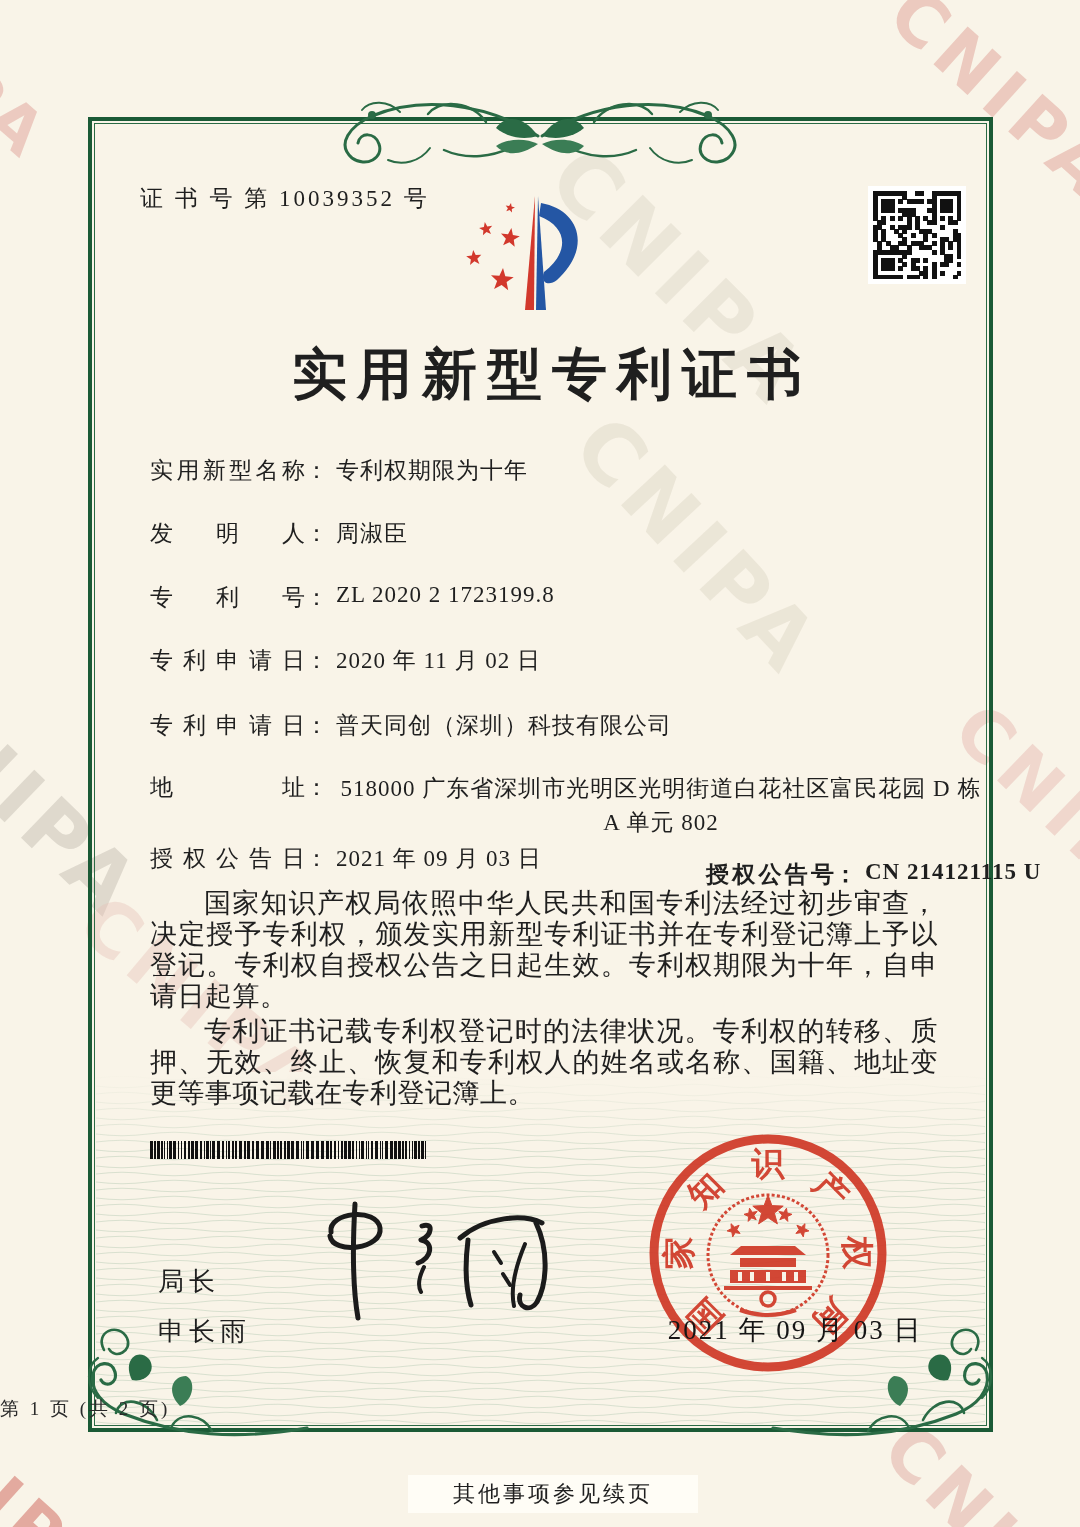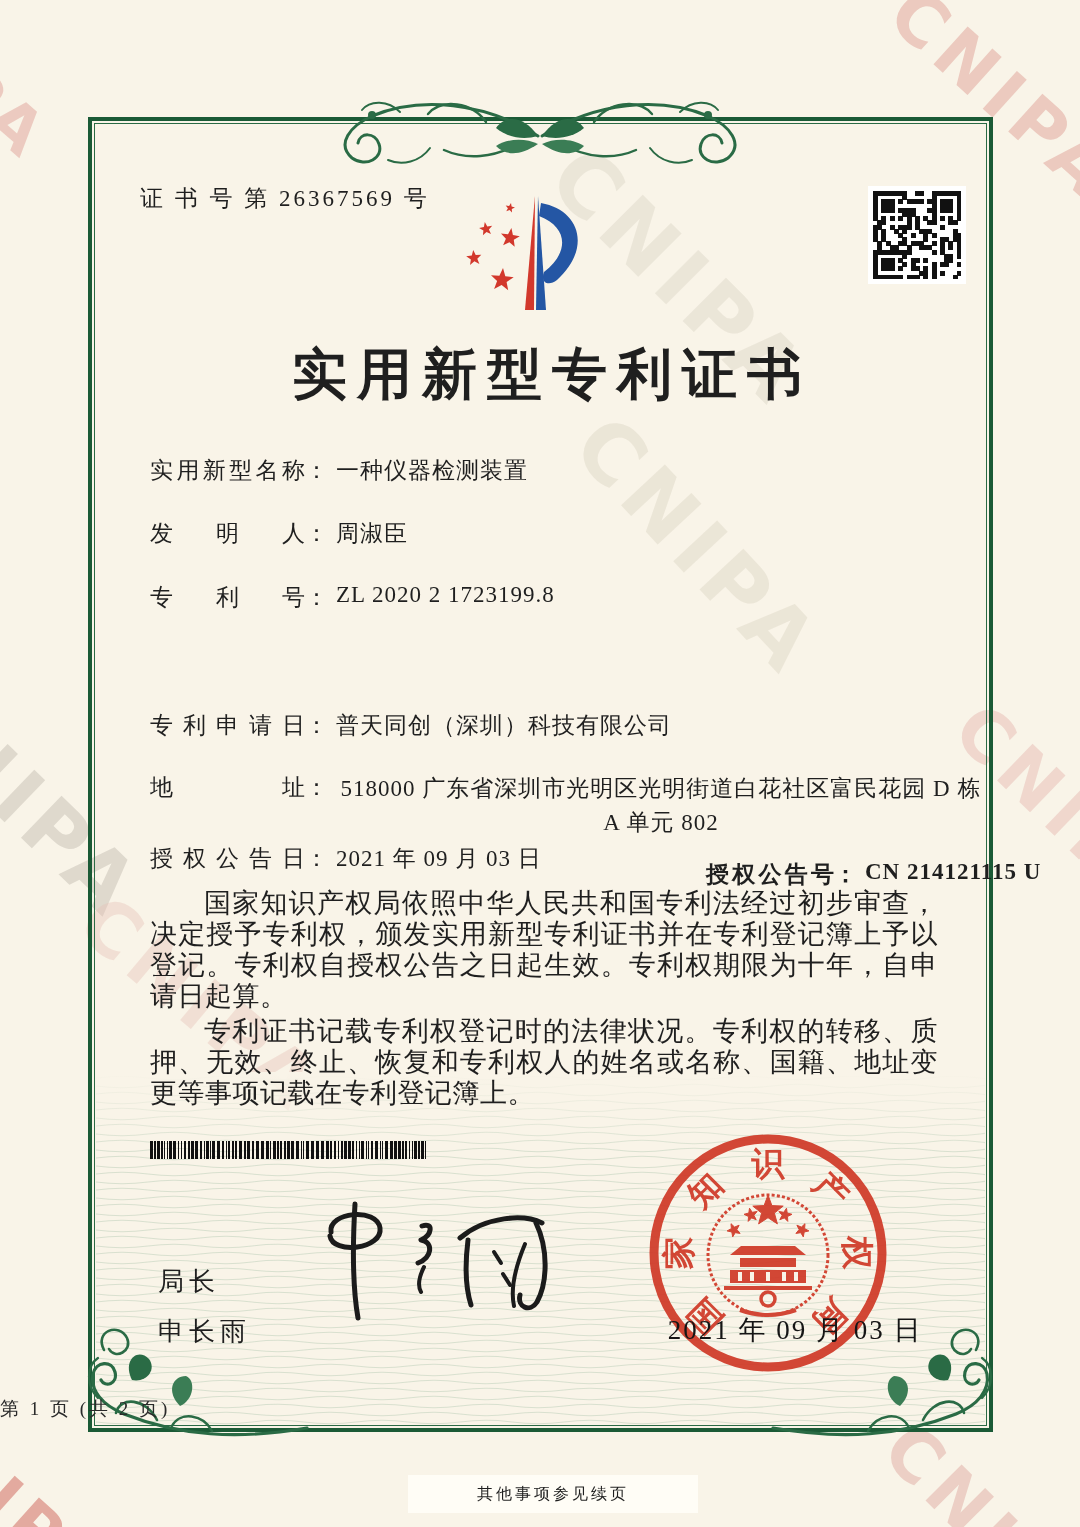--- a/index.html
+++ b/index.html
@@ -77,21 +77,21 @@
     position:absolute; left:645px; top:1312px; width:300px; text-align:center;
     font-size:27px; letter-spacing:2px; color:#151515; z-index:6; white-space:nowrap;
   }
   .page-info{
     position:absolute; left:0; top:1396px; width:100%; text-align:left;
     font-size:19px; letter-spacing:3px; z-index:4; color:#2a2a2a;
   }
   .footer-note{
     position:absolute; left:408px; top:1475px; width:290px; height:38px;
     background:#fffdf6; z-index:4; text-align:center; line-height:38px;
-    font-size:16px; letter-spacing:3px;
+    font-size:22px; letter-spacing:3px;
   }
 </style>
 </head>
 <body>
 
 <div class="page">
 
   <div class="wm" style="left:-128px;top:-48px;font-size:64px;color:rgba(226,167,158,0.55);transform:rotate(41deg);">CNIPA</div>
   <div class="wm" style="left:928px;top:-28px;font-size:70px;color:rgba(224,160,150,0.5);transform:rotate(42deg);">CNIPA</div>
   <div class="wm" style="left:600px;top:128px;font-size:84px;color:rgba(230,224,209,0.7);transform:rotate(45deg);">CNIPA</div>
@@ -186,21 +186,21 @@
       <path d="M245,110 C175,122 118,118 62,96 C40,87 28,72 31,56 C34,43 50,42 53,54 C56,66 43,70 39,62"></path>
       <path d="M150,113 C141,96 118,93 110,108" stroke-width="2.6"></path>
       <path d="M95,102 C84,80 58,78 54,95" stroke-width="2.6"></path>
       <path d="M42,32 C32,13 57,4 65,20 C71,33 53,42 47,31" stroke-width="2.6"></path>
       <path d="M36,80 C24,68 24,48 36,40" stroke-width="2.2"></path>
       <path d="M70,62 C60,42 76,29 87,41 C95,52 84,65 70,62 Z" fill="#2a6b45" stroke="none"></path>
       <path d="M118,88 C104,74 110,58 124,58 C134,62 132,82 118,88 Z" fill="#3b7d55" stroke="none"></path>
     </g>
   </svg>
 
-  <div class="cert-no">证 书 号 第 26367569 号</div>
+  <div class="cert-no">证 书 号 第 10039352 号</div>
 
   <svg class="logo" width="165" height="130" viewBox="0 0 165 130">
     <g fill="#d2382c">
       <polygon points="53.0,13.1 53.6,16.6 57.0,17.5 53.8,19.1 54.0,22.6 51.6,20.1 48.3,21.3 49.9,18.2 47.7,15.5 51.1,16.1"></polygon>
       <polygon points="26.8,32.1 29.3,36.4 34.2,35.7 30.9,39.4 33.0,43.9 28.5,41.9 24.9,45.3 25.4,40.4 21.1,38.0 25.9,37.0"></polygon>
       <polygon points="53.4,38.1 54.9,45.0 61.8,46.3 55.8,49.8 56.7,56.8 51.4,52.2 45.1,55.2 47.9,48.7 43.0,43.6 50.0,44.3"></polygon>
       <polygon points="15.2,60.0 17.7,65.1 23.3,64.7 19.3,68.7 21.4,73.9 16.4,71.3 12.0,74.9 12.9,69.4 8.2,66.3 13.8,65.5"></polygon>
       <polygon points="45.0,78.0 47.3,86.2 55.7,87.3 48.6,92.0 50.2,100.3 43.6,95.0 36.1,99.1 39.1,91.1 33.0,85.3 41.4,85.7"></polygon>
     </g>
     <polygon points="77,6 67,120 76,120" fill="#d2382c"></polygon>
@@ -409,27 +409,30 @@
       <rect x="37.71" y="83.81" width="5" height="5" fill="#111"></rect>
       <rect x="41.90" y="83.81" width="5" height="5" fill="#111"></rect>
       <rect x="50.29" y="83.81" width="5" height="5" fill="#111"></rect>
       <rect x="58.67" y="83.81" width="5" height="5" fill="#111"></rect>
       <rect x="79.62" y="83.81" width="5" height="5" fill="#111"></rect>
     </svg>
 
   <h1 class="title">实用新型专利证书</h1>
 
   <div class="frow" style="top:455px">
-    <span class="flabel">实用新型名称</span><span class="fcolon">：</span><span class="fvalue">一种仪器检测装置</span>
+    <span class="flabel">实用新型名称</span><span class="fcolon">：</span><span class="fvalue">专利权期限为十年</span>
   </div>
   <div class="frow" style="top:518px">
     <span class="flabel">发明人</span><span class="fcolon">：</span><span class="fvalue">周淑臣</span>
   </div>
   <div class="frow" style="top:582px">
     <span class="flabel">专利号</span><span class="fcolon">：</span><span class="fvalue">ZL 2020 2 1723199.8</span>
+  </div>
+  <div class="frow" style="top:645px">
+    <span class="flabel">专利申请日</span><span class="fcolon">：</span><span class="fvalue">2020 年 11 月 02 日</span>
   </div>
   <div class="frow" style="top:710px">
     <span class="flabel">专利申请日</span><span class="fcolon">：</span><span class="fvalue">普天同创（深圳）科技有限公司</span>
   </div>
   <div class="frow addr" style="top:772px">
     <span class="flabel">地址</span><span class="fcolon">：</span><span class="fvalue">518000 广东省深圳市光明区光明街道白花社区富民花园 D 栋 A 单元 802</span>
   </div>
 
   <div class="frow" style="top:843px;width:790px">
     <span class="flabel">授权公告日</span><span class="fcolon">：</span><span class="fvalue">2021 年 09 月 03 日</span>

